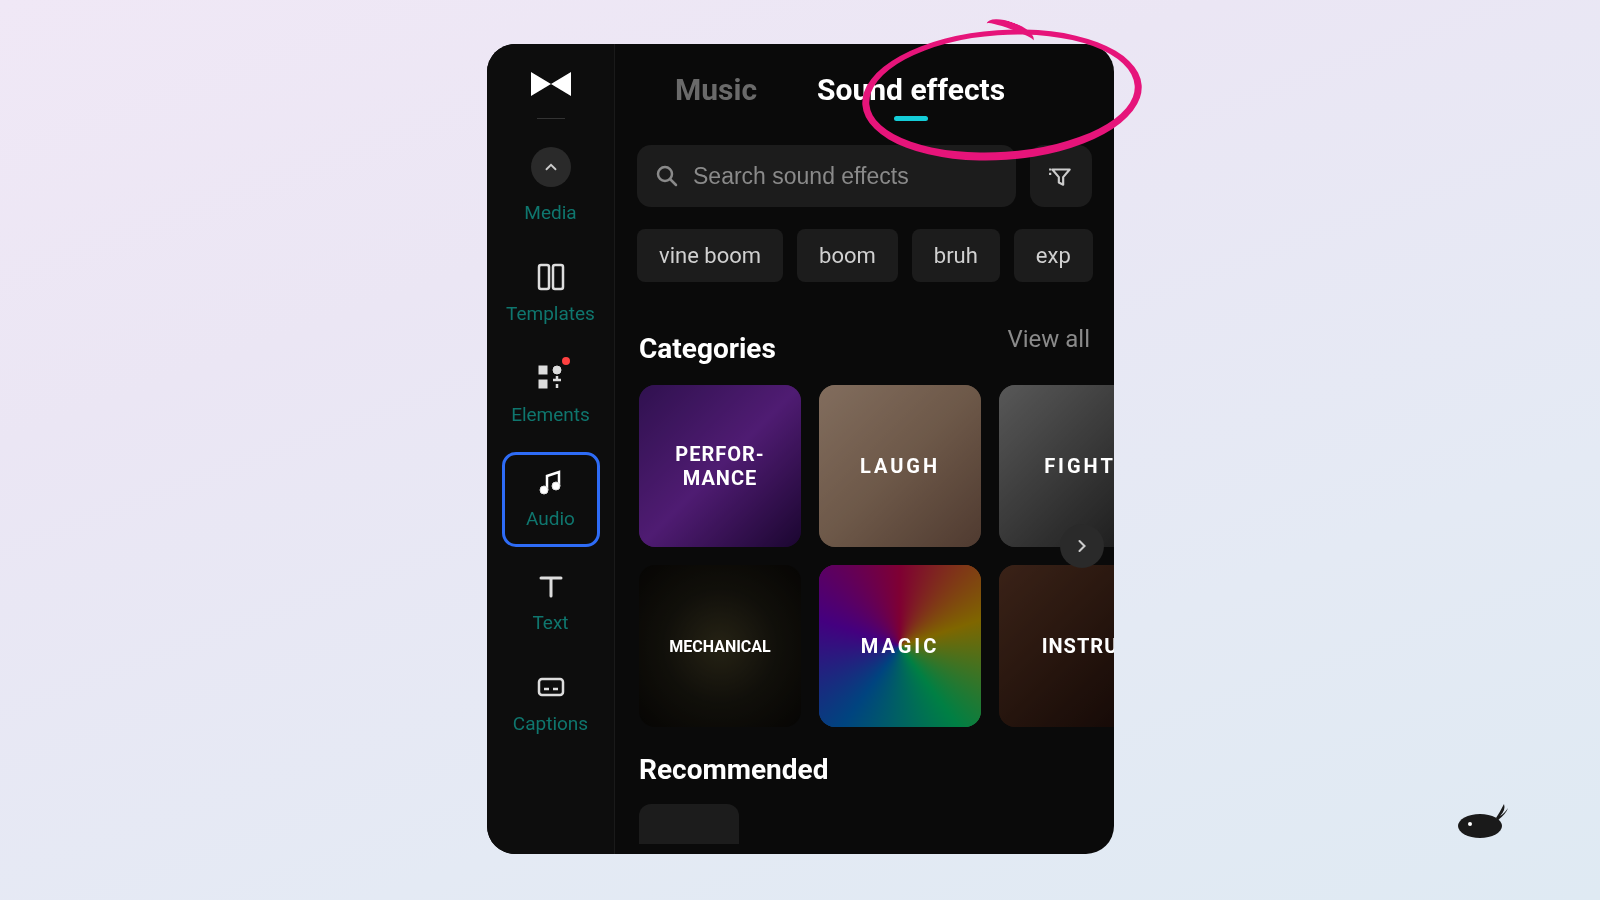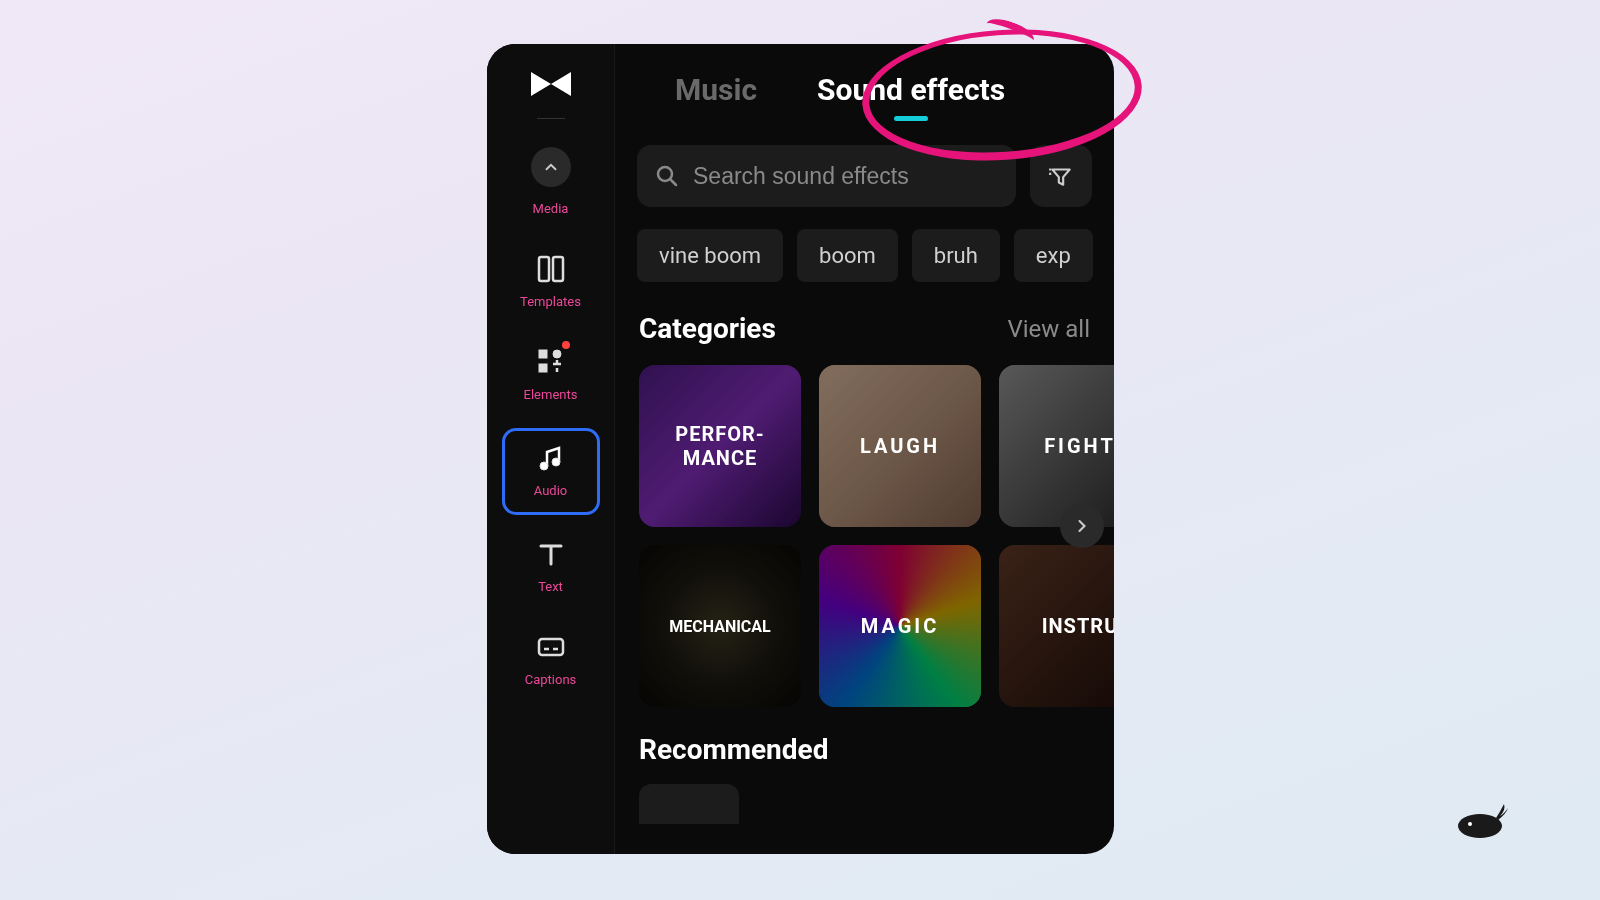--- a/index.html
+++ b/index.html
@@ -53,21 +53,21 @@
     border: 3px solid #2e6cf6;
   }
   .nav-icon {
     width: 34px;
     height: 34px;
     display: flex;
     align-items: center;
     justify-content: center;
   }
   .nav-icon svg { width: 32px; height: 32px; fill: #ddd; stroke: #ddd; }
-  .nav-label { color: #ec4899; font-size: 13px; font-weight: 400; }
+  .nav-label { color: #0f766e; font-size: 19px; font-weight: 400; }
   .collapse-circle {
     width: 40px; height: 40px; border-radius: 50%;
     background: #2a2a2a; display: flex; align-items: center; justify-content: center;
     margin-bottom: 6px;
   }
   .dot-badge {
     position: absolute; top: 6px; right: 30px;
     width: 8px; height: 8px; background: #ff4040; border-radius: 50%;
   }
   .content {
@@ -145,21 +145,21 @@
     font-size: 22px;
     white-space: nowrap;
     cursor: pointer;
   }
   .section-header {
     display: flex;
     justify-content: space-between;
     align-items: center;
     padding: 30px 24px 0 24px;
   }
-  .section-title { color: #fff; font-size: 28px; font-weight: 700; }
+  .section-title { color: #fff; font-size: 28px; font-weight: 700; margin-top: 20px; }
   .view-all { color: #8a8a8a; font-size: 24px; cursor: pointer; }
   .cat-grid {
     display: flex;
     gap: 18px;
     padding: 20px 0 0 24px;
     overflow: hidden;
     position: relative;
   }
   .cat-col { display: flex; flex-direction: column; gap: 18px; }
   .cat-card {

